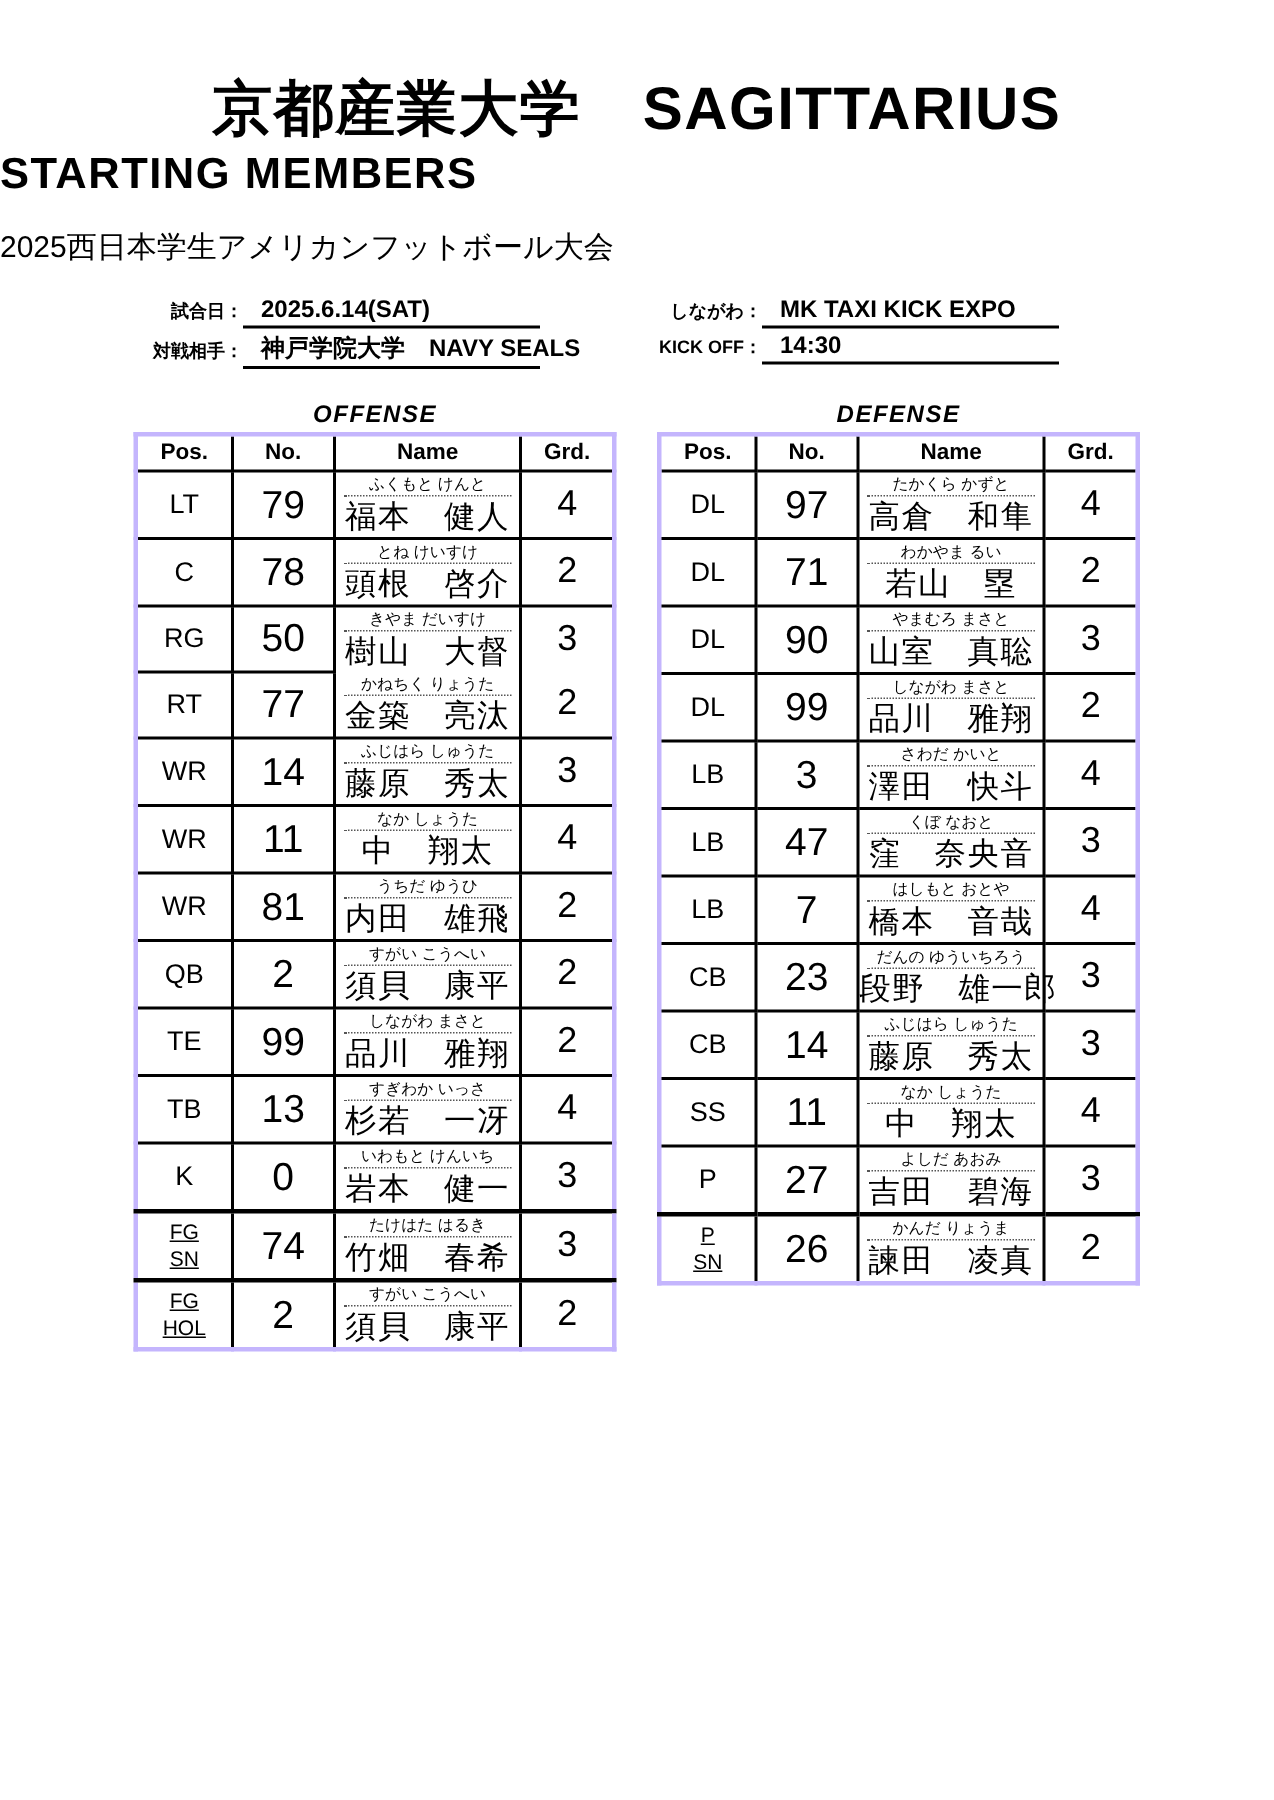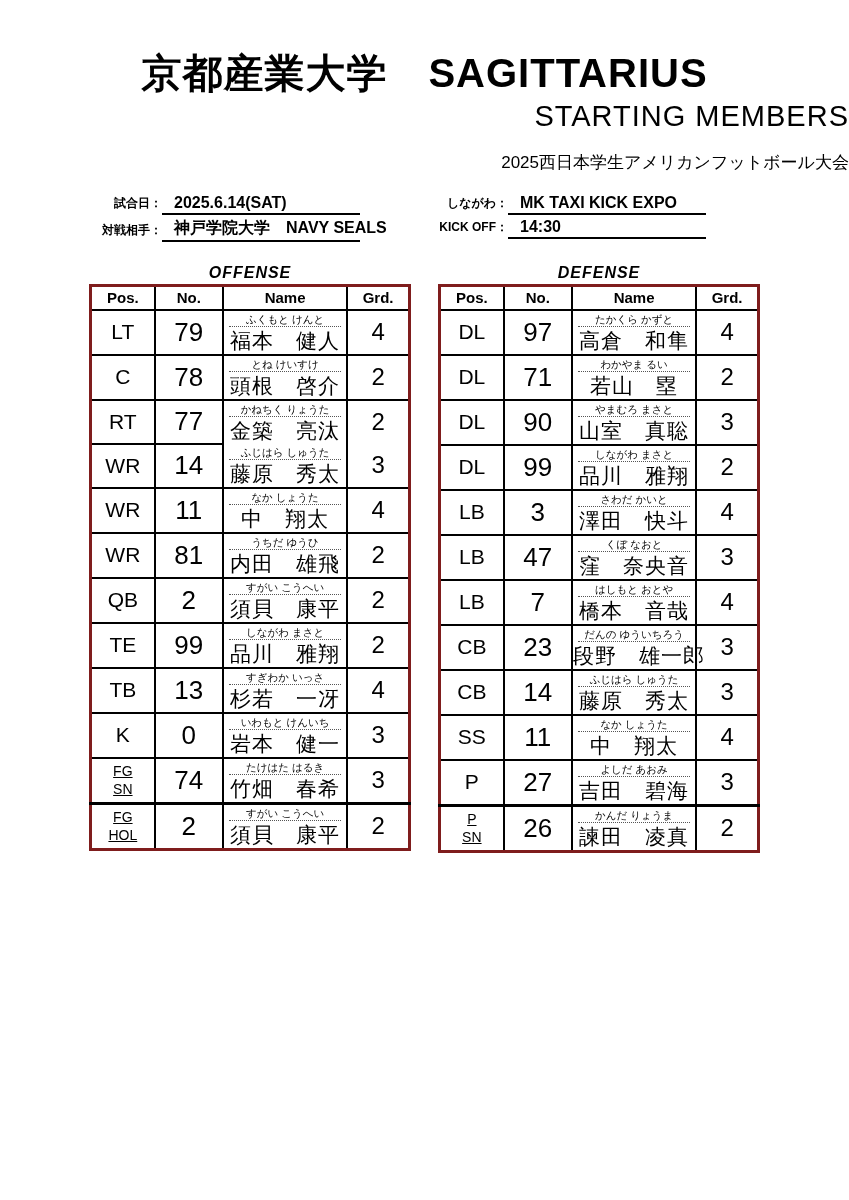--- a/index.html
+++ b/index.html
@@ -15,29 +15,29 @@
 
   
   .title {
     text-align: center;
     font-size: 40px;
     font-weight: bold;
     letter-spacing: 1px;
     line-height: 1.15;
   }
   .subtitle {
-    text-align: right;
+    text-align: left;
     font-size: 29px;
-    font-weight: normal;
+    font-weight: bold;
     letter-spacing: 1px;
     margin-top: 4px;
   }
   .tournament {
-    text-align: right;
-    font-size: 17px;
+    text-align: left;
+    font-size: 20px;
     margin-top: 18px;
   }
 
   
   .info-section {
     margin: 20px 0 0 86px;
     width: 620px;
     display: flex;
     justify-content: space-between;
   }
@@ -73,30 +73,30 @@
     font-weight: bold;
     font-style: italic;
     text-align: center;
     letter-spacing: 1px;
     margin-bottom: 2px;
   }
   table {
     border-collapse: collapse;
     table-layout: fixed;
     width: 322px;
-    border: 3px solid #7f1d1d;
+    border: 3px solid #c4b5fd;
   }
   th, td {
     border: 2px solid #000;
     text-align: center;
     padding: 0;
   }
   th { font-size: 15px; height: 24px; }
   td { height: 43px; }
-  td.pos { font-size: 21px; }
+  td.pos { font-size: 18px; }
   td.pos.multi { font-size: 14px; line-height: 1.3; white-space: pre-line; text-decoration: underline; }
   td.no  { font-size: 26px; }
   td.grd { font-size: 24px; }
   td.name-cell { vertical-align: top; }
   .furigana {
     font-size: 10.5px;
     line-height: 14px;
     border-bottom: 1px dotted #555;
     margin: 1px 5px 0;
     white-space: nowrap;
@@ -182,20 +182,29 @@
             <tr>
     <td class="pos">C</td>
     <td class="no">78</td>
     <td class="name-cell">
       <div class="furigana">とね けいすけ</div>
       <div class="kanji">頭根　啓介</div>
     </td>
     <td class="grd">2</td>
   </tr>
             <tr>
+    <td class="pos">RG</td>
+    <td class="no">50</td>
+    <td class="name-cell">
+      <div class="furigana">きやま だいすけ</div>
+      <div class="kanji">樹山　大督</div>
+    </td>
+    <td class="grd">3</td>
+  </tr>
+            <tr>
     <td class="pos">RT</td>
     <td class="no">77</td>
     <td class="name-cell">
       <div class="furigana">かねちく りょうた</div>
       <div class="kanji">金築　亮汰</div>
     </td>
     <td class="grd">2</td>
   </tr>
             <tr>
     <td class="pos">WR</td>

